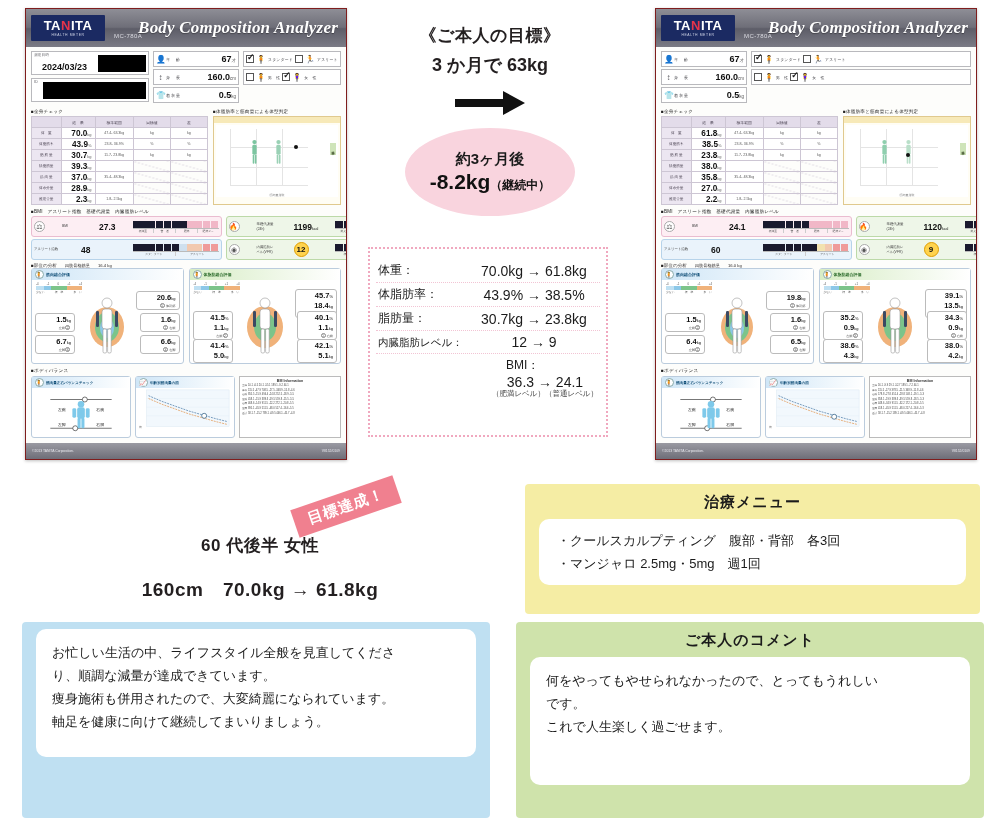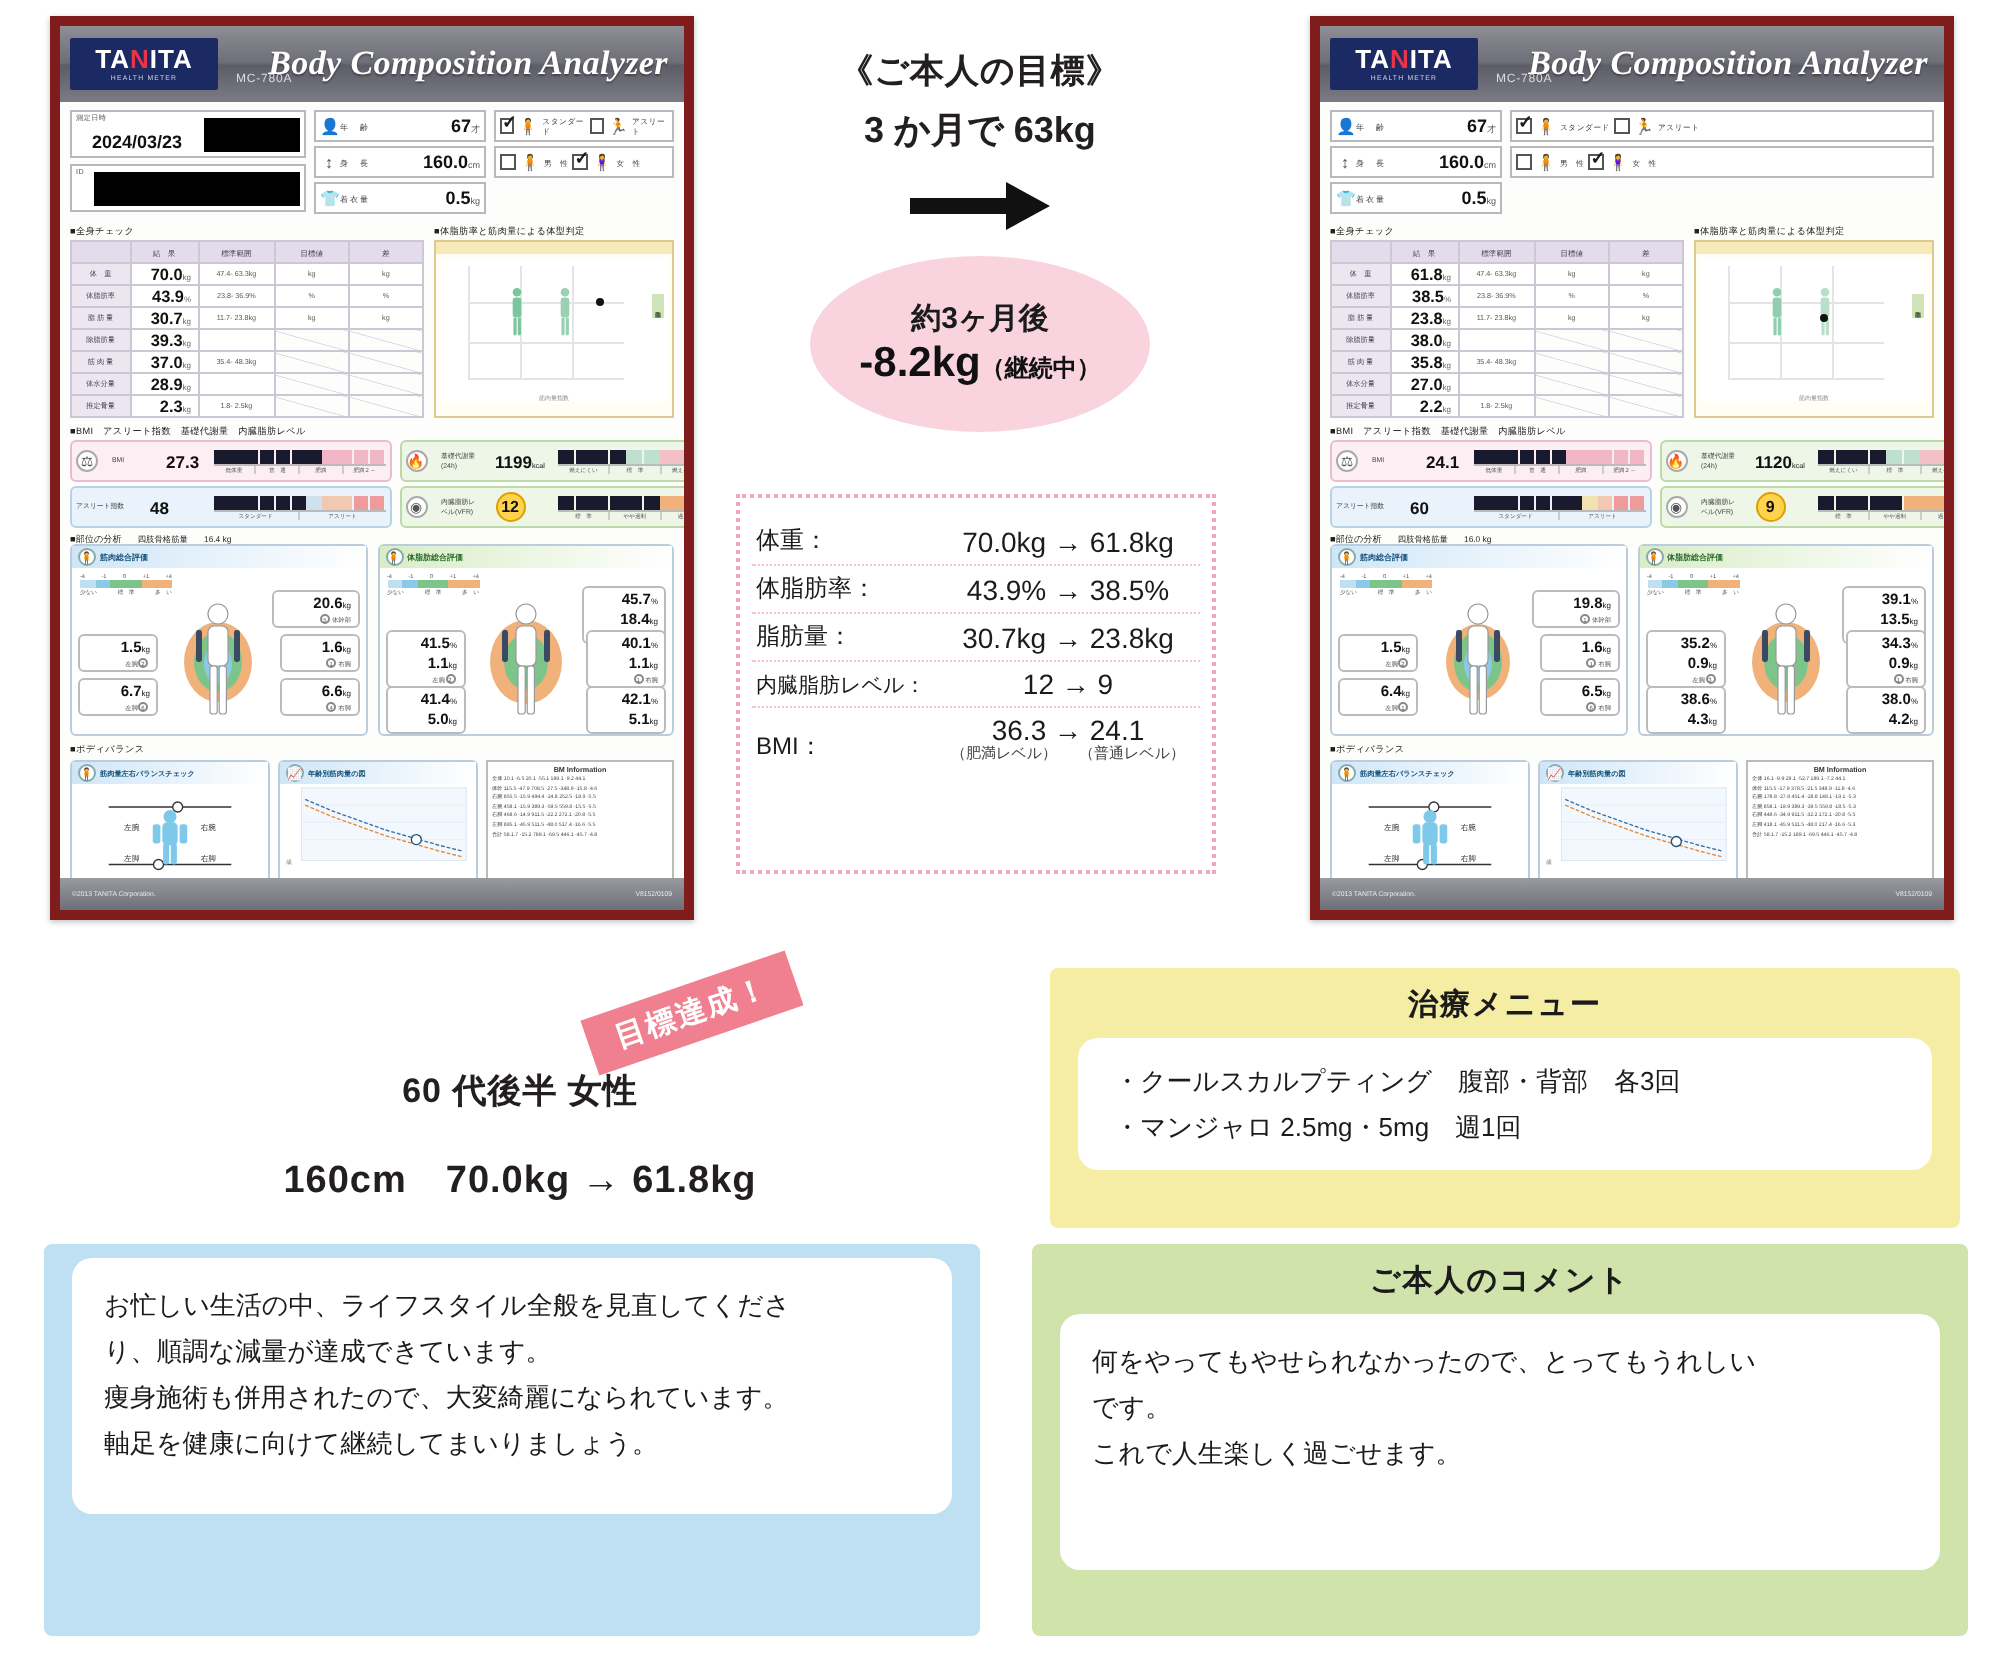--- a/index.html
+++ b/index.html
@@ -13,21 +13,21 @@
     overflow:hidden;
   }
 
   
   .report {
     position:absolute;
     top:8px;
     width:322px;
     height:452px;
     background:#fdfdfb;
-    border:5px solid #7f1d1d;
+    border:1px solid #7f1d1d;
     box-shadow:0 1px 3px rgba(0,0,0,.25);
     overflow:hidden;
   }
   .report.left { left:25px; }
   .report.right { left:655px; }
 
   .rp-head {
     height:38px;
     background:linear-gradient(180deg,#8e8e96 0%, #6e6e78 48%, #5d5d68 52%, #7b7b85 100%);
     position:relative;
@@ -127,21 +127,21 @@
   .bt-fig { position:absolute; width:9px; height:26px; }
   .bt-axis-x { position:absolute; bottom:0px; width:100%; text-align:center; font-size:3px; color:#888;}
   .bt-side { position:absolute; right:2px; top:18px; writing-mode:vertical-rl;
              background:#cfe4b9; font-size:3px; color:#4b5e37; padding:6px 1px; }
 
   
   .band-wrap { display:flex; gap:4px; margin-top:2px; }
   .band-col { flex:1; display:flex; flex-direction:column; gap:2px; }
   .band-card {
     border:1px solid #ccc; border-radius:3px; display:flex; align-items:center;
-    padding:1px 2px; gap:7px; height:21px;
+    padding:1px 2px; gap:17px; height:21px;
   }
   .band-card.pink { background:#fdeef3; border-color:#eabcd0; }
   .band-card.blue { background:#eaf3fb; border-color:#b7d3ea; }
   .band-card.green { background:#eef6e8; border-color:#bcd9a8; }
   .bc-ico { width:11px; height:11px; border-radius:50%; background:#fff; border:1px solid #aaa;
             display:flex; align-items:center; justify-content:center; font-size:7px; color:#555;}
   .bc-name { font-size:3.4px; color:#444; width:20px; line-height:4.4px;}
   .bc-num { font-size:8.5px; font-weight:bold; color:#111; }
   .bc-num small { font-size:3.6px; font-weight:normal; }
   .bc-num.circled {
@@ -228,21 +228,21 @@
 
   .cmp-table {
     position:absolute; left:368px; top:247px; width:240px; height:190px;
     border:2px dotted #f0a8bf; background:#fff;
     padding:10px 6px 6px 6px;
   }
   .cmp-row {
     display:flex; align-items:flex-end; border-bottom:1px dotted #f2c4d4;
     padding:3px 2px 3px 2px;
   }
-  .cmp-row:last-child { border-bottom:none; }
+  .cmp-row:last-child { border-bottom:none;flex-direction:column; }
   .cmp-lbl { font-size:12px; color:#1b1b1b; width:92px; }
   .cmp-lbl.sm { font-size:10.5px; }
   .cmp-val { flex:1; text-align:center; font-size:14px; color:#1b1b1b; }
   .cmp-sub { display:flex; justify-content:space-around; font-size:7.5px; color:#444; margin-top:-1px;}
 
   
   .ribbon {
     position:absolute; left:292px; top:492px;
     background:#f0808f; color:#fff;
     font-size:15px; font-weight:bold;

